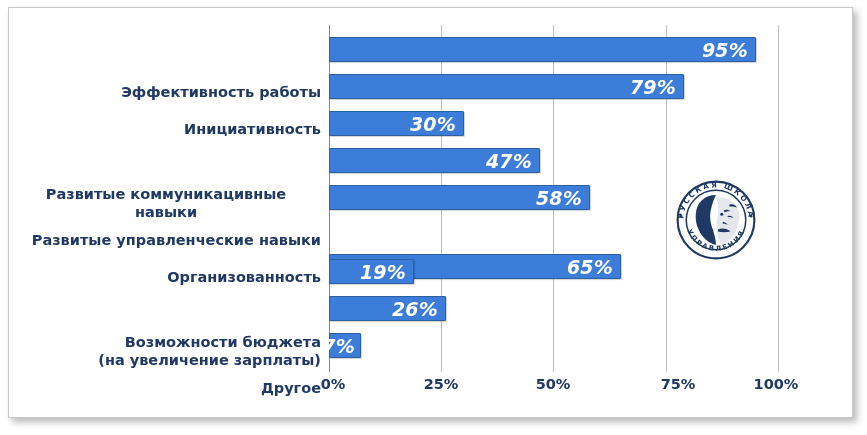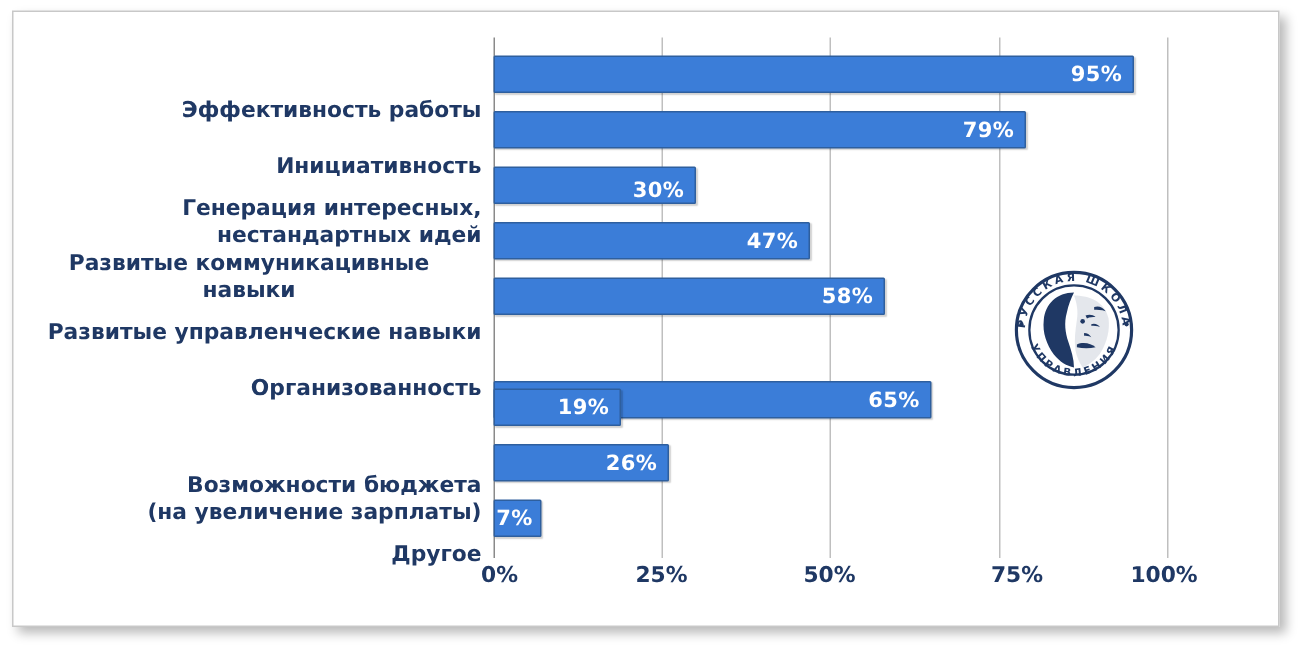--- a/index.html
+++ b/index.html
@@ -71,25 +71,26 @@
     background: #3b7dd8;
     border: 1px solid #2e5f9e;
     border-radius: 1px;
     display: flex;
     align-items: center;
     justify-content: flex-end;
     box-shadow: 1px 1px 1px rgba(0,0,0,0.18);
   }
   .bar-value {
     color: #ffffff;
-    font-size: 14px;
+    font-size: 19px;
     font-weight: bold;
     padding-right: 7px;
     letter-spacing: 0.2px;
     white-space: nowrap;
+    font-style: italic;
   }
   .bar-value.tight {
     padding-right: 5px;
     padding-left: 3px;
   }
 
   
   .cat-label {
     position: absolute;
     right: 0;
@@ -99,21 +100,21 @@
     font-size: 14.5px;
     font-weight: bold;
     line-height: 18px;
     padding-right: 8px;
     box-sizing: border-box;
     white-space: pre-line;
   }
   .cat-labels-holder {
     position: absolute;
     left: 0;
-    top: 25px;
+    top: 43px;
     width: 329px;
     height: 347px;
   }
 
   
   .xtick {
     position: absolute;
     top: 376px;
     transform: translateX(-50%);
     color: #1f3864;
@@ -133,22 +134,20 @@
 </style>
 </head>
 <body>
 
 <div id="chart-frame">
   <div class="frame-border"></div>
 
   <div class="cat-labels-holder">
     <div class="cat-label" style="top:40px;">Эффективность работы</div>
     <div class="cat-label" style="top:77px;">Инициативность</div>
-    <div class="cat-label" style="top:105px;">Генерация интересных,
-нестандартных идей</div>
     <div class="cat-label" style="top:142px;text-align:center;">Развитые коммуникацивные
 навыки</div>
     <div class="cat-label" style="top:188px;">Развитые управленческие навыки</div>
     <div class="cat-label" style="top:225px;">Организованность</div>
     <div class="cat-label" style="top:290px;">Возможности бюджета
 (на увеличение зарплаты)</div>
     <div class="cat-label" style="top:336px;">Другое</div>
   </div>
 
   <div class="plot">

